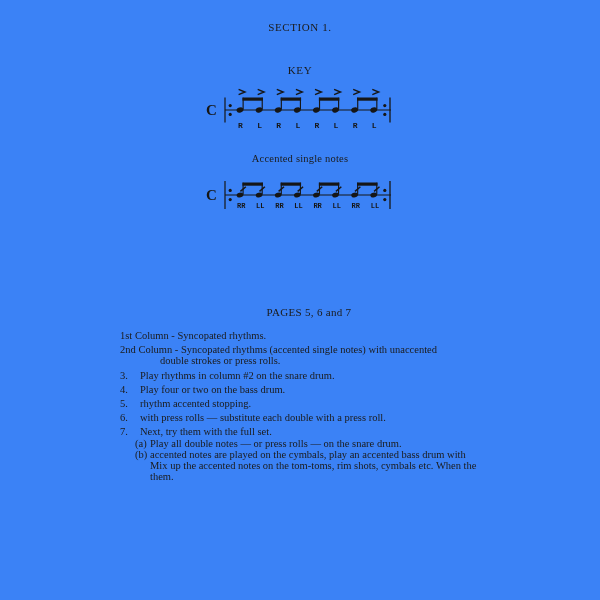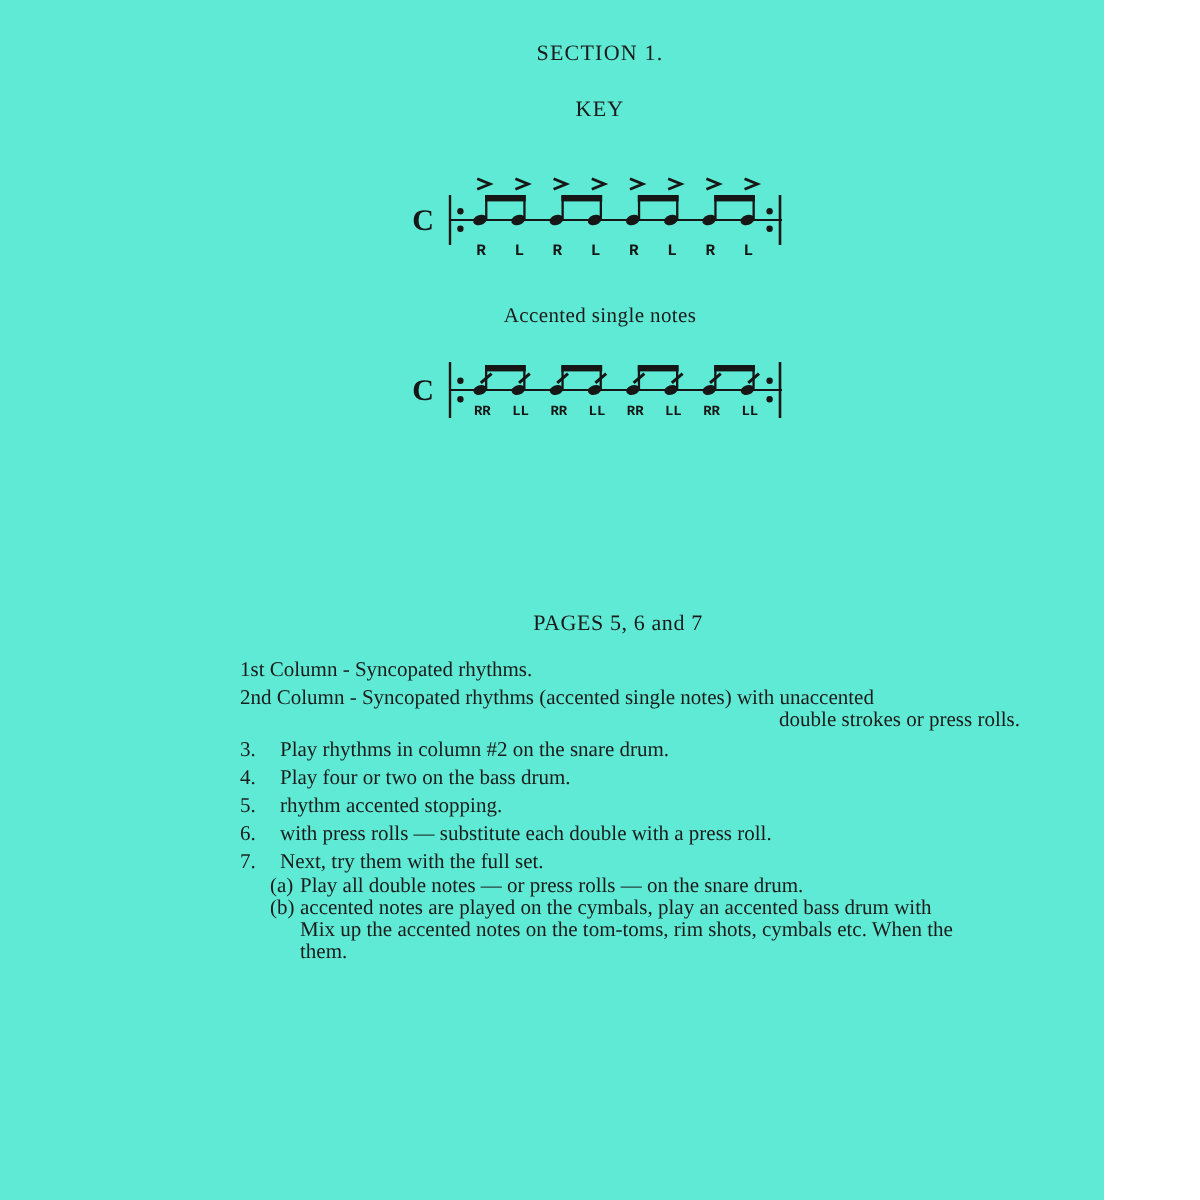--- a/index.html
+++ b/index.html
@@ -1,29 +1,29 @@
 <!DOCTYPE html>
 <html><head>
 <meta charset="utf-8">
 <style>
   html,body{margin:0;padding:0;background:#ffffff;}
   .page{
     position:relative;
-    width:552px;height:600px;
-    background:#5eead4;
+    width:600px;height:600px;
+    background:#3b82f6;
     font-family:"Liberation Serif","DejaVu Serif",serif;
     color:#1b1b1b;
     overflow:hidden;
   }
   .centered{
     position:absolute;left:0;width:600px;
     text-align:center;
   }
   .section-title{top:21px;font-size:11px;letter-spacing:0.6px;}
-  .key-title{top:49px;font-size:11px;letter-spacing:0.6px;}
+  .key-title{top:64px;font-size:11px;letter-spacing:0.6px;}
   .pages-heading{top:306px;left:9px;font-size:11px;letter-spacing:0.3px;}
   .caption{font-size:10.5px;letter-spacing:0.2px;}
   .cap1{top:133px;margin-top:20px;}
   .cap2{top:214px;}
   .staff{position:absolute;left:198px;}
   .staff1{top:84px;}
   .staff2{top:162px;}
   svg .stroke{stroke:#161616;}
   svg .fill{fill:#161616;}
   svg text{fill:#161616;}
@@ -35,21 +35,21 @@
     font-family:"Liberation Mono","DejaVu Sans Mono",monospace;
     font-weight:bold;text-anchor:middle;
   }
   .stick1{font-size:8px;}
   .stick2{font-size:7px;}
   .list{
     position:absolute;left:120px;top:330px;width:390px;
     font-size:10.5px;line-height:11.2px;
   }
   .item{margin-bottom:3px;}
-  .colitem .line + .line{margin-left:40px;text-align:right;}
+  .colitem .line + .line{margin-left:40px;}
   .numitem{display:flex;}
   .numitem .num{width:20px;flex:none;}
   .numitem .txt{flex:1;}
   .no-gap{margin-bottom:0;}
   .sublist{margin-bottom:3px;}
   .subitem{display:flex;margin-left:15px;margin-bottom:0;}
   .subitem .lbl{width:15px;flex:none;}
   .subitem .txt{flex:1;}
 </style>
 </head>

